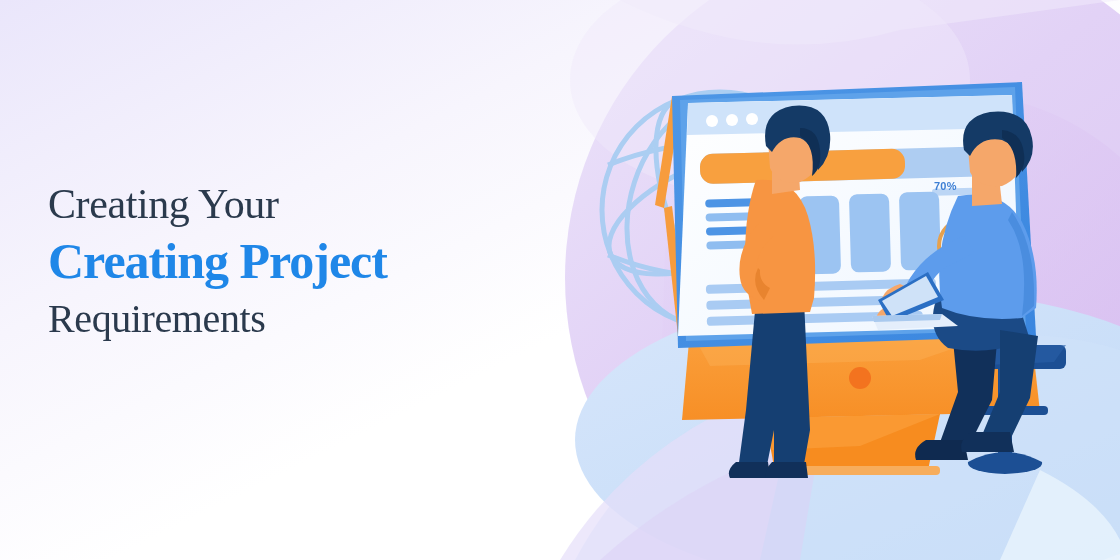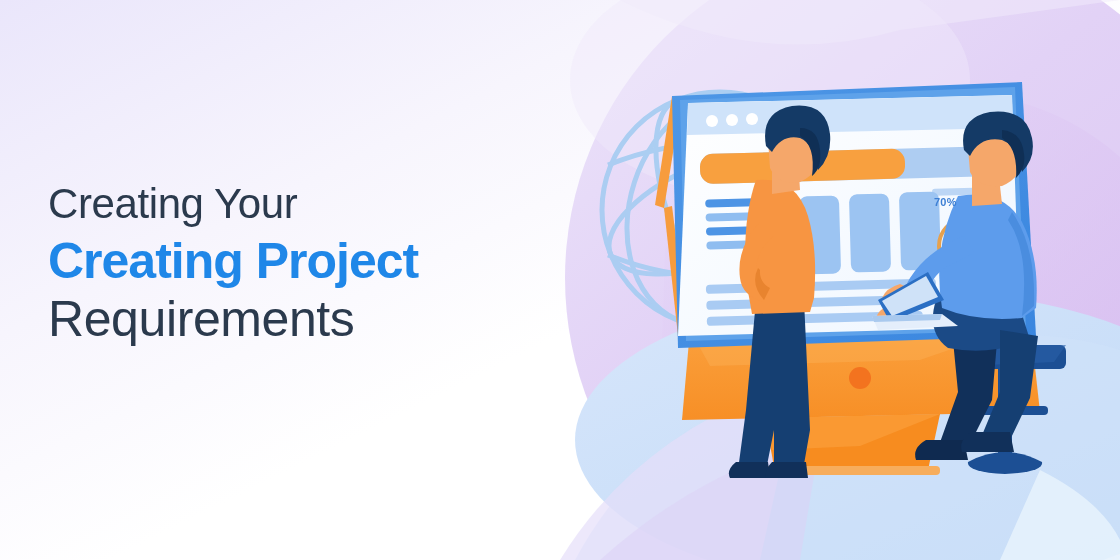--- a/index.html
+++ b/index.html
@@ -22,61 +22,62 @@
     inset: 0;
     width: 1120px;
     height: 560px;
   }
   .headline {
     position: absolute;
     left: 48px;
     top: 178px;
     width: 520px;
     z-index: 6;
+    font-family: Liberation Serif, serif;
   }
   .line {
     display: block;
     white-space: nowrap;
     letter-spacing: -0.4px;
   }
   .line-1 {
     font-size: 42px;
     font-weight: 400;
     color: #2b3a4d;
     line-height: 52px;
   }
   .line-2 {
     font-size: 50px;
     font-weight: 700;
     color: #1f87e8;
     line-height: 62px;
     letter-spacing: -1px;
   }
   .line-3 {
-    font-size: 50px;
+    font-size: 40px;
     font-weight: 400;
     color: #2b3a4d;
     line-height: 54px;
   }
   .illustration {
     position: absolute;
     left: 560px;
     top: 0;
     width: 560px;
     height: 560px;
     z-index: 4;
   }
   .screen-pct {
     position: absolute;
     z-index: 7;
     font-size: 11px;
     font-weight: 700;
     color: #3d7fd4;
     left: 934px;
-    top: 196px;
+    top: 180px;
     letter-spacing: 0.2px;
   }
 </style>
 </head>
 <body>
 
 <div class="banner">
 
   <svg class="bg-layer" viewBox="0 0 1120 560" xmlns="http://www.w3.org/2000/svg">
     <defs>

